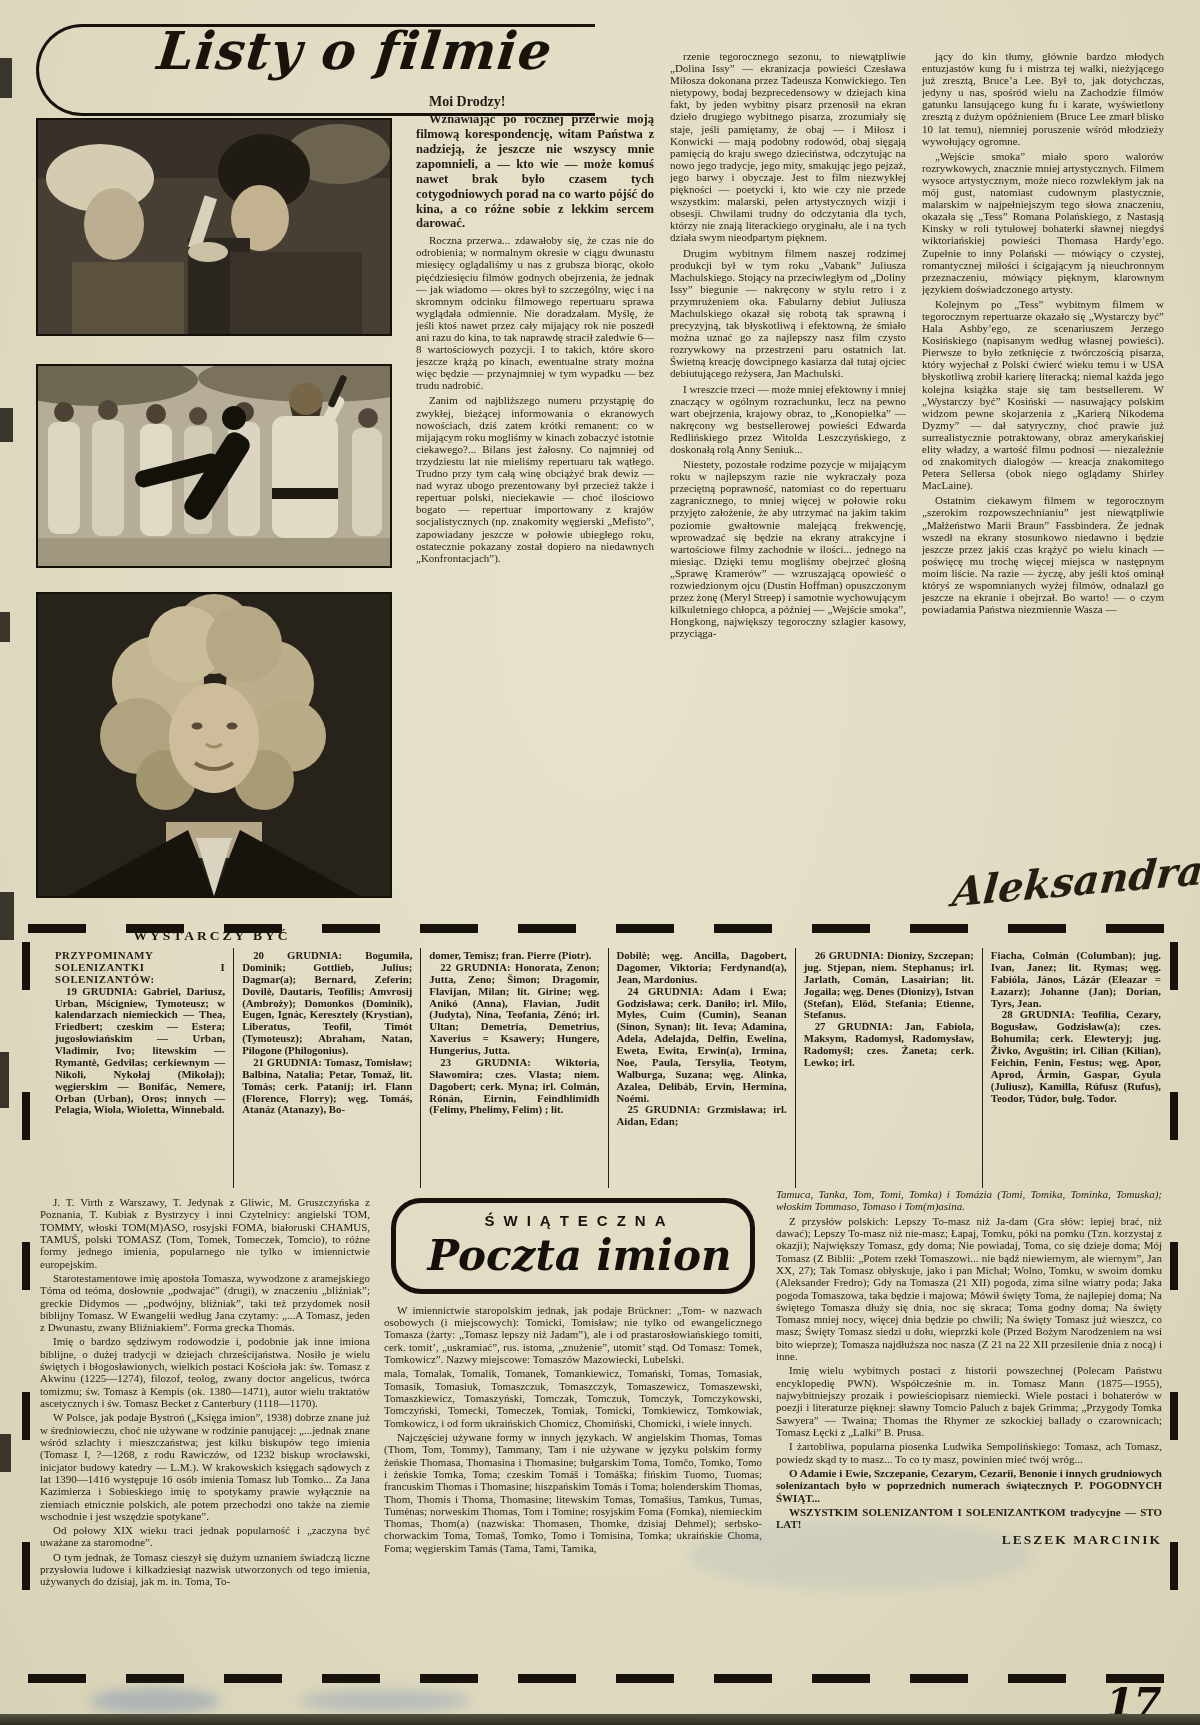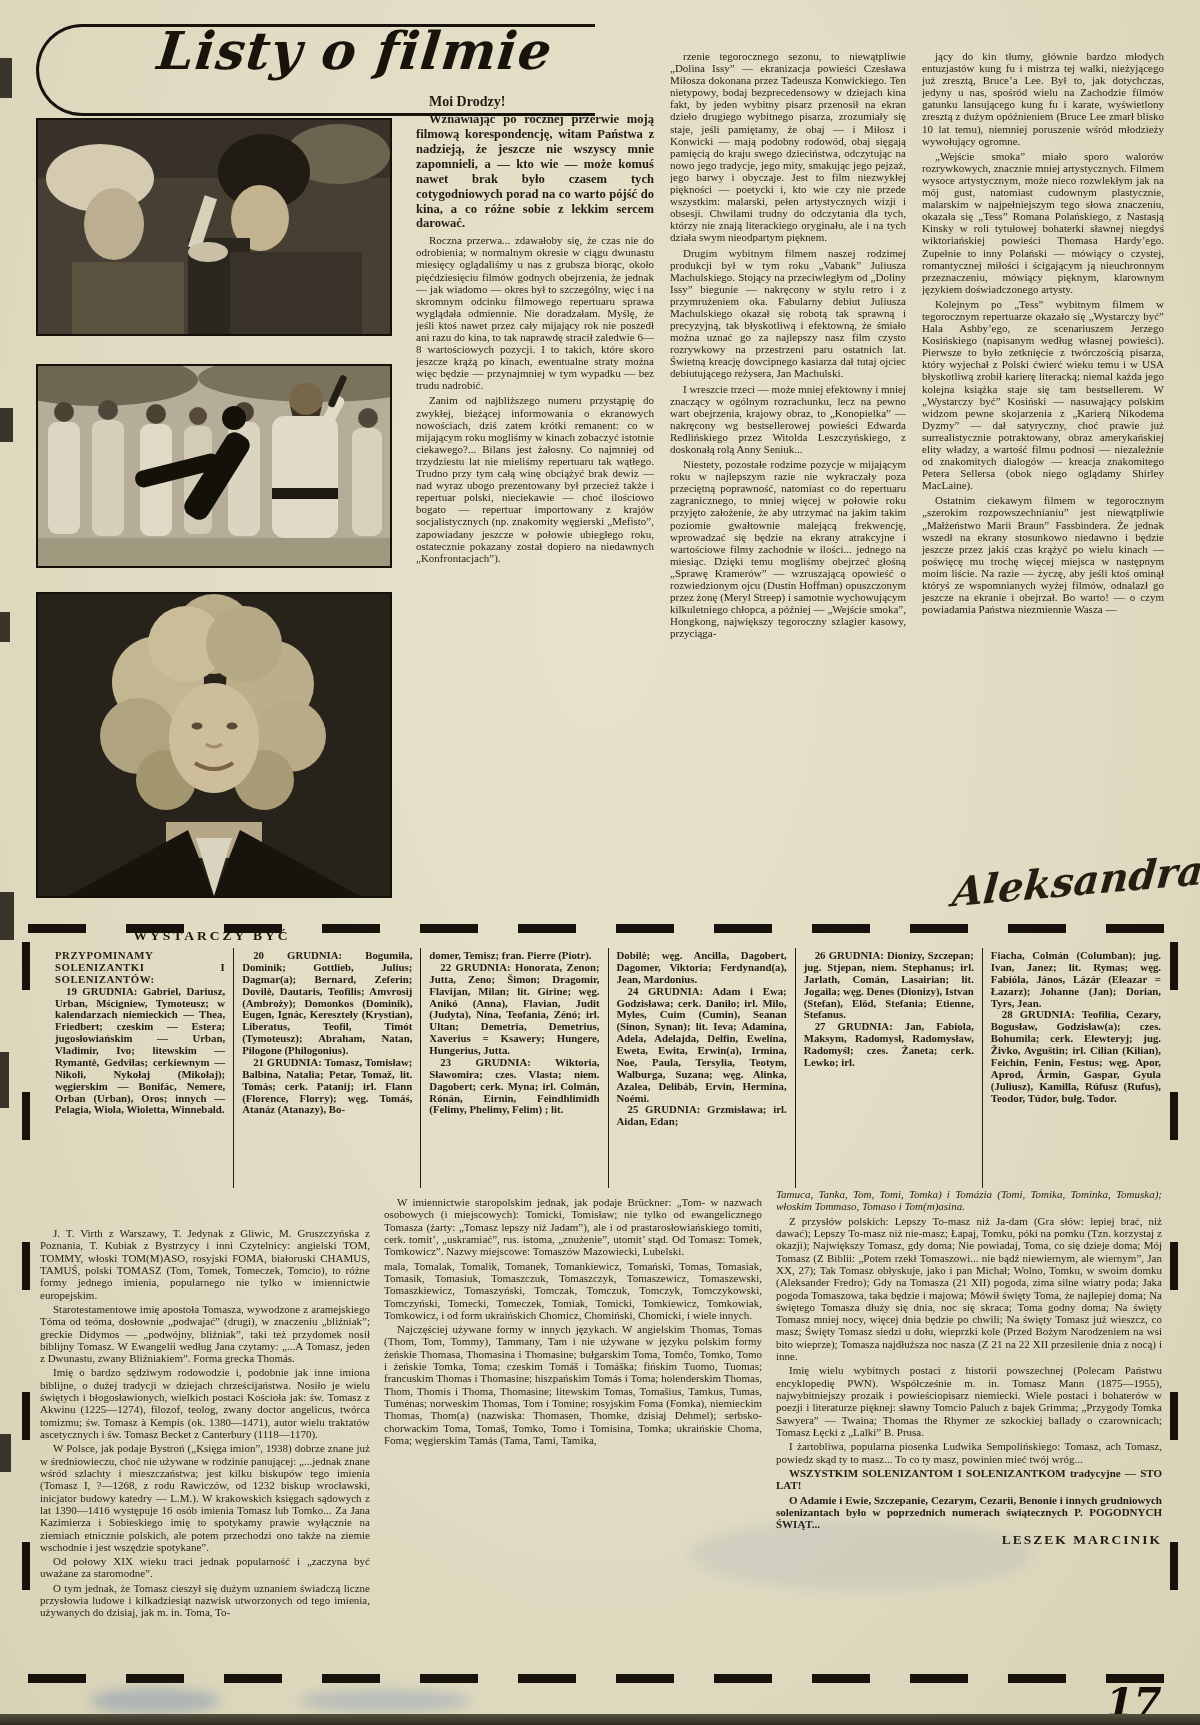--- a/index.html
+++ b/index.html
@@ -193,42 +193,46 @@
     <div class="ncol">
       <p>26 GRUDNIA: Dionizy, Szczepan; jug. Stjepan, niem. Stephanus; irl. Jarlath, Comán, Lasairian; lit. Jogaila; węg. Denes (Dionizy), Istvan (Stefan), Elöd, Stefania; Etienne, Stefanus.</p>
       <p>27 GRUDNIA: Jan, Fabiola, Maksym, Radomysł, Radomysław, Radomyśl; czes. Żaneta; cerk. Lewko; irl.</p>
     </div>
     <div class="ncol">
       <p style="text-indent:0;">Fiacha, Colmán (Columban); jug. Ivan, Janez; lit. Rymas; węg. Fabióla, János, Lázár (Eleazar = Łazarz); Johanne (Jan); Dorian, Tyrs, Jean.</p>
       <p>28 GRUDNIA: Teofilia, Cezary, Bogusław, Godzisław(a); czes. Bohumila; cerk. Elewteryj; jug. Živko, Avguštin; irl. Cilian (Kilian), Feichin, Fenin, Festus; węg. Apor, Aprod, Ármin, Gaspar, Gyula (Juliusz), Kamilla, Rúfusz (Rufus), Teodor, Túdor, bułg. Todor.</p>
     </div>
   </div>
 
-  <div class="bcol" style="left:40px;top:1227px;width:330px;height:474px;font-family:Liberation Serif, serif;">
+  <div class="bcol" style="left:40px;top:1196px;width:330px;height:474px;font-family:Liberation Serif, serif;">
     <p>J. T. Virth z Warszawy, T. Jedynak z Gliwic, M. Gruszczyńska z Poznania, T. Kubiak z Bystrzycy i inni Czytelnicy: angielski TOM, TOMMY, włoski TOM(M)ASO, rosyjski FOMA, białoruski CHAMUS, TAMUŚ, polski TOMASZ (Tom, Tomek, Tomeczek, Tomcio), to różne formy jednego imienia, popularnego nie tylko w imiennictwie europejskim.</p>
     <p>Starotestamentowe imię apostoła Tomasza, wywodzone z aramejskiego Tóma od teóma, dosłownie „podwajać” (drugi), w znaczeniu „bliźniak”; greckie Didymos — „podwójny, bliźniak”, taki też przydomek nosił biblijny Tomasz. W Ewangelii według Jana czytamy: „...A Tomasz, jeden z Dwunastu, zwany Bliźniakiem”. Forma grecka Thomás.</p>
     <p>Imię o bardzo sędziwym rodowodzie i, podobnie jak inne imiona biblijne, o dużej tradycji w dziejach chrześcijaństwa. Nosiło je wielu świętych i błogosławionych, wielkich postaci Kościoła jak: św. Tomasz z Akwinu (1225—1274), filozof, teolog, zwany doctor angelicus, twórca tomizmu; św. Tomasz à Kempis (ok. 1380—1471), autor wielu traktatów ascetycznych i św. Tomasz Becket z Canterbury (1118—1170).</p>
     <p>W Polsce, jak podaje Bystroń („Księga imion”, 1938) dobrze znane już w średniowieczu, choć nie używane w rodzinie panującej: „...jednak znane wśród szlachty i mieszczaństwa; jest kilku biskupów tego imienia (Tomasz I, ?—1268, z rodu Rawiczów, od 1232 biskup wrocławski, inicjator budowy katedry — L.M.). W krakowskich księgach sądowych z lat 1390—1416 występuje 16 osób imienia Tomasz lub Tomko... Za Jana Kazimierza i Sobieskiego imię to spotykamy prawie wyłącznie na ziemiach etnicznie polskich, ale potem przechodzi ono także na ziemie wschodnie i jest wszędzie spotykane”.</p>
     <p>Od połowy XIX wieku traci jednak popularność i „zaczyna być uważane za staromodne”.</p>
     <p>O tym jednak, że Tomasz cieszył się dużym uznaniem świadczą liczne przysłowia ludowe i kilkadziesiąt nazwisk utworzonych od tego imienia, używanych do dzisiaj, jak m. in. Toma, To-</p>
   </div>
 
   <div class="bcol" style="left:384px;top:1196px;width:378px;height:474px;">
+    <div class="logo-box">
+      <p class="kicker">ŚWIĄTECZNA</p>
+      <p class="poczta-title">Poczta imion</p>
+    </div>
     <p>W imiennictwie staropolskim jednak, jak podaje Brückner: „Tom- w nazwach osobowych (i miejscowych): Tomicki, Tomisław; nie tylko od ewangelicznego Tomasza (żarty: „Tomasz lepszy niż Jadam”), ale i od prastarosłowiańskiego tomiti, cerk. tomit’, „uskramiać”, rus. istoma, „znużenie”, utomit’ stąd. Od Tomasz: Tomek, Tomkowicz”. Nazwy miejscowe: Tomaszów Mazowiecki, Lubelski.</p>
     <p style="text-indent:0;">mala, Tomalak, Tomalik, Tomanek, Tomankiewicz, Tomański, Tomas, Tomasiak, Tomasik, Tomasiuk, Tomaszczuk, Tomaszczyk, Tomaszewicz, Tomaszewski, Tomaszkiewicz, Tomaszyński, Tomczak, Tomczuk, Tomczyk, Tomczykowski, Tomczyński, Tomecki, Tomeczek, Tomiak, Tomicki, Tomkiewicz, Tomkowiak, Tomkowicz, i od form ukraińskich Chomicz, Chomiński, Chomicki, i wiele innych.</p>
     <p>Najczęściej używane formy w innych językach. W angielskim Thomas, Tomas (Thom, Tom, Tommy), Tammany, Tam i nie używane w języku polskim formy żeńskie Thomasa, Thomasina i Thomasine; bułgarskim Toma, Tomčo, Tomko, Tomo i żeńskie Tomka, Toma; czeskim Tomáš i Tomáška; fińskim Tuomo, Tuomas; francuskim Thomas i Thomasine; hiszpańskim Tomás i Toma; holenderskim Thomas, Thom, Thomis i Thoma, Thomasine; litewskim Tomas, Tomašius, Tamkus, Tumas, Tumėnas; norweskim Thomas, Tom i Tomine; rosyjskim Foma (Fomka), niemieckim Thomas, Thom(a) (nazwiska: Thomasen, Thomke, dzisiaj Dehmel); serbsko-chorwackim Toma, Tomaš, Tomko, Tomo i Tomisina, Tomka; ukraińskie Choma, Foma; węgierskim Tamás (Tama, Tami, Tamika,</p>
   </div>
 
   <div class="bcol" style="left:776px;top:1188px;width:386px;height:486px;">
     <p class="ital-p" style="text-indent:0;">Tamuca, Tanka, Tom, Tomi, Tomka) i Tomázia (Tomi, Tomika, Tominka, Tomuska); włoskim Tommaso, Tomaso i Tom(m)asina.</p>
     <p>Z przysłów polskich: Lepszy To-masz niż Ja-dam (Gra słów: lepiej brać, niż dawać); Lepszy To-masz niż nie-masz; Łapaj, Tomku, póki na pomku (Tzn. korzystaj z okazji); Największy Tomasz, gdy doma; Nie powiadaj, Toma, co się dzieje doma; Mój Tomasz (Z Biblii: „Potem rzekł Tomaszowi... nie bądź niewiernym, ale wiernym”, Jan XX, 27); Tak Tomasz obłyskuje, jako i pan Michał; Wolno, Tomku, w swoim domku (Aleksander Fredro); Gdy na Tomasza (21 XII) pogoda, zima silne wiatry poda; Jaka pogoda Tomaszowa, taka będzie i majowa; Mówił święty Toma, że najlepiej doma; Na świętego Tomasza dłuży się dnia, noc się skraca; Toma godny doma; Na święty Tomasz mniej nocy, więcej dnia będzie po chwili; Na święty Tomasz już wieszcz, co masz; Święty Tomasz siedzi u dołu, wieprzki kole (Przed Bożym Narodzeniem na wsi bito wieprze); Tomasza najdłuższa noc nasza (Z 21 na 22 XII przesilenie dnia z nocą) i inne.</p>
     <p>Imię wielu wybitnych postaci z historii powszechnej (Polecam Państwu encyklopedię PWN). Współcześnie m. in. Tomasz Mann (1875—1955), najwybitniejszy prozaik i powieściopisarz niemiecki. Wiele postaci i bohaterów w poezji i literaturze pięknej: sławny Tomcio Paluch z bajek Grimma; „Przygody Tomka Sawyera” — Twaina; Thomas the Rhymer ze szkockiej ballady o czarownicach; Tomasz Łęcki z „Lalki” B. Prusa.</p>
     <p>I żartobliwa, popularna piosenka Ludwika Sempolińskiego: Tomasz, ach Tomasz, powiedz skąd ty to masz... To co ty masz, powinien mieć twój wróg...</p>
+    <p class="bold-p">O Adamie i Ewie, Szczepanie, Cezarym, Cezarii, Benonie i innych grudniowych solenizantach było w poprzednich numerach świątecznych P. POGODNYCH ŚWIĄT...</p>
     <p class="bold-p">WSZYSTKIM SOLENIZANTOM I SOLENIZANTKOM tradycyjne — STO LAT!</p>
-    <p class="bold-p">O Adamie i Ewie, Szczepanie, Cezarym, Cezarii, Benonie i innych grudniowych solenizantach było w poprzednich numerach świątecznych P. POGODNYCH ŚWIĄT...</p>
     <p class="byline">LESZEK MARCINIK</p>
   </div>
 
   <div class="smudge" style="left:90px;top:1688px;width:130px;height:26px;background:rgba(70,110,170,.30);"></div>
   <div class="smudge" style="left:300px;top:1690px;width:170px;height:22px;background:rgba(80,115,175,.26);"></div>
   <div class="smudge" style="left:690px;top:1520px;width:340px;height:70px;background:rgba(90,125,185,.10);"></div>
   <div class="page-number">17</div>
   <div class="bottom-strip"></div>
 
 </div>

